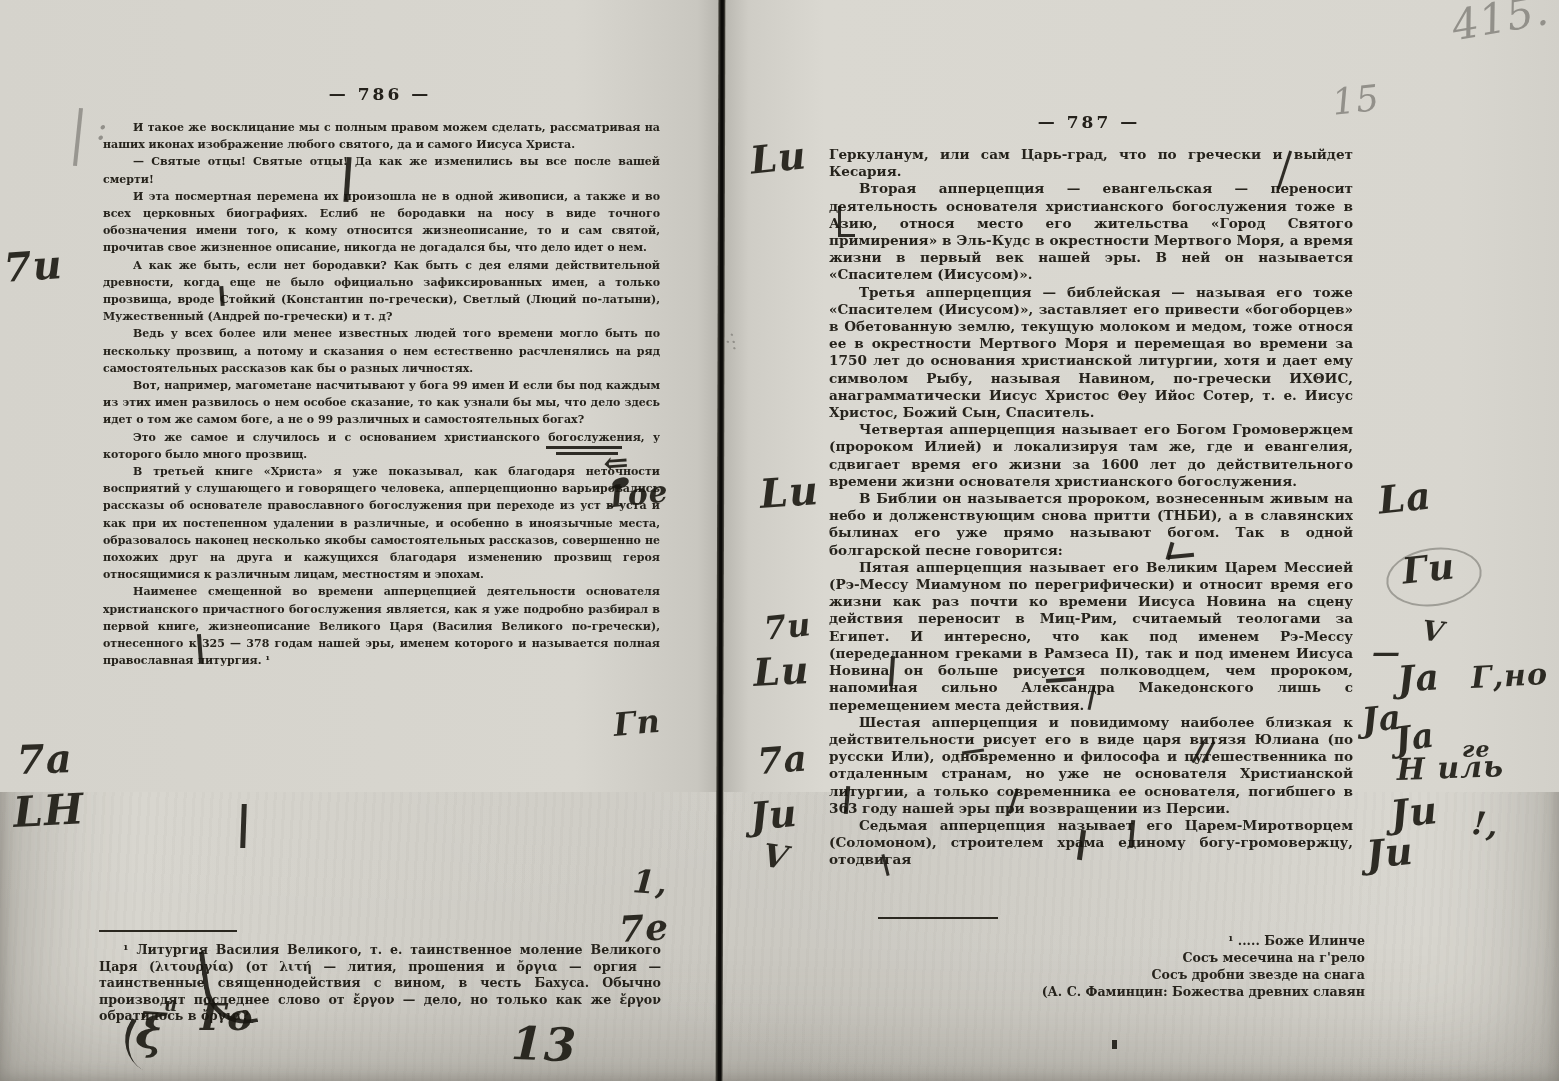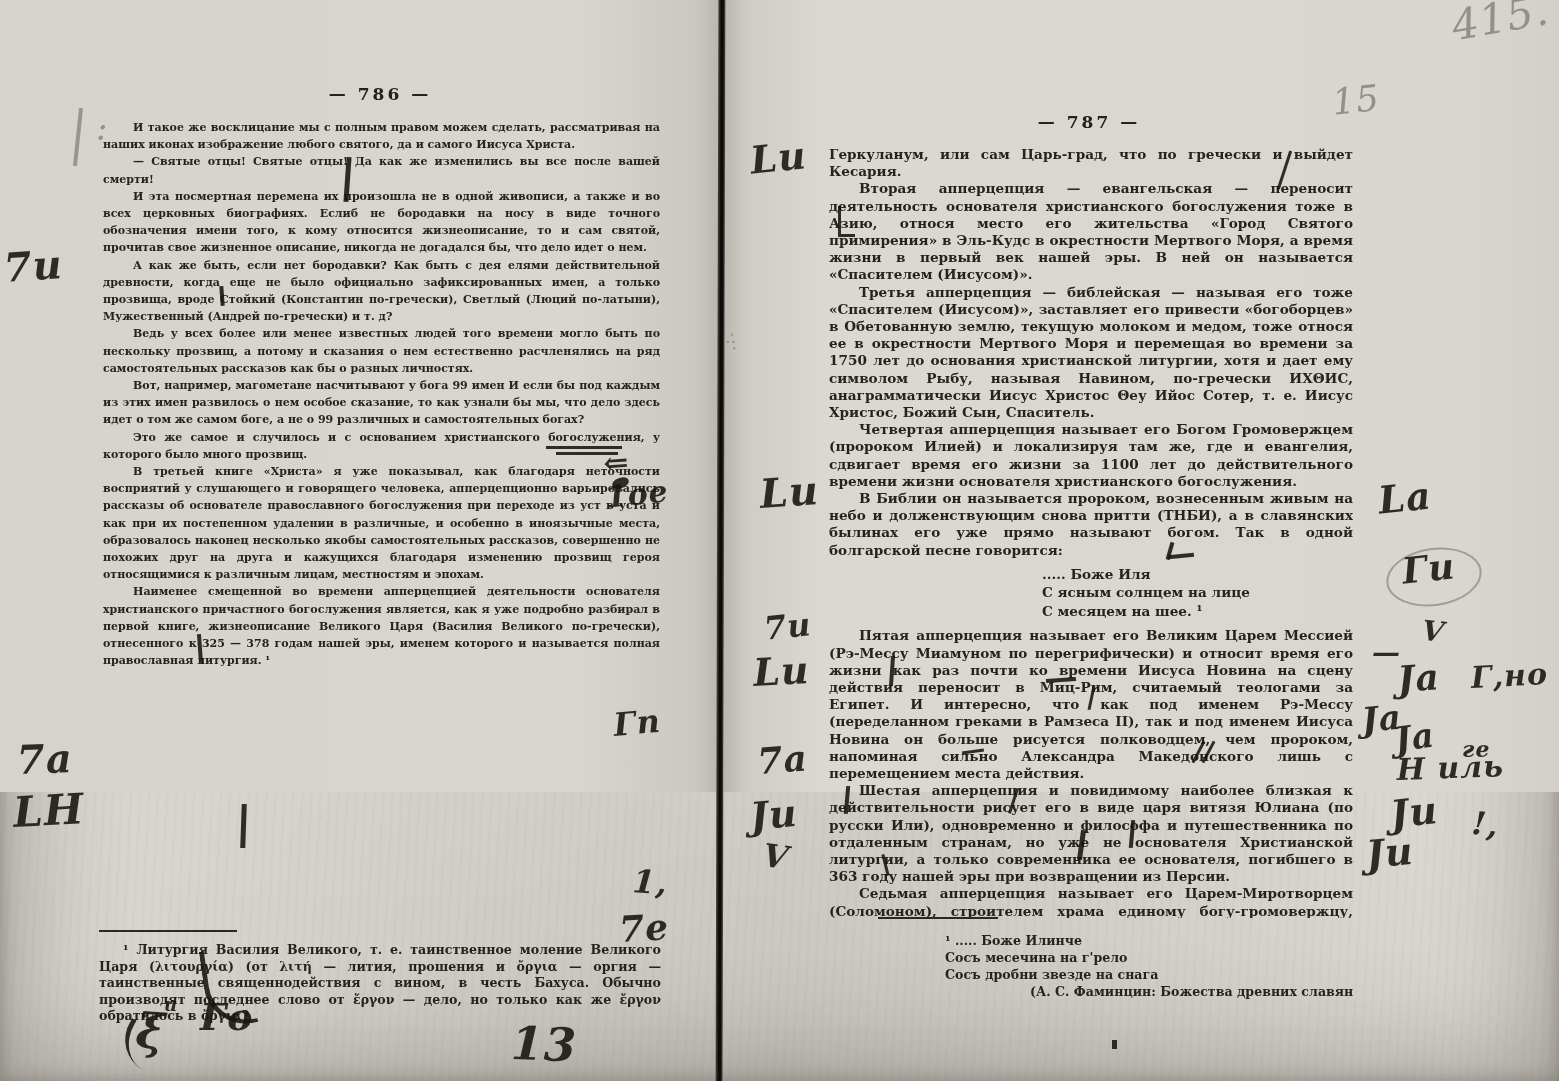--- a/index.html
+++ b/index.html
@@ -29,21 +29,21 @@
   #body-left{left:103px;top:119px;width:557px;height:800px;font-size:11px;line-height:17.2px;}
   #body-right{left:829px;top:146px;width:524px;height:772px;font-size:13.6px;line-height:17.2px;}
   .body-text p{margin:0;text-indent:30px;}
   .body-text p.noindent{text-indent:0;}
   .verse{margin:6px 0 7px 0;padding-left:213px;font-weight:700;}
   .verse div{text-indent:0;line-height:18.5px;}
   .fn{position:absolute;color:#26231c;font-weight:700;font-size:12.6px;line-height:16.6px;text-align:justify;}
   .fnrule{position:absolute;background:#2a271f;height:2px;}
   #fn-left{left:99px;top:942px;width:562px;}
   #fn-left p{margin:0;text-indent:24px;}
-  #fn-right{left:945px;top:932px;width:420px;text-align:left;}
+  #fn-right{left:945px;top:932px;width:420px;text-align:right;}
   #fn-right .fline{line-height:17px;}
   #fn-right .fattr{padding-left:85px;line-height:17px;}
   
   .hw{position:absolute;font-family:"DejaVu Serif",serif;font-style:italic;font-weight:700;color:#1b1912;opacity:.9;letter-spacing:1px;transform-origin:left top;white-space:nowrap;}
   .pencil{color:#8f8d87;font-weight:400;opacity:.95;}
   .stk{position:absolute;background:#17150f;opacity:.88;transform-origin:center;}
   .circle-mark{position:absolute;border:2px solid rgba(139,137,131,.75);border-radius:50%;}
   .curve{position:absolute;border-left:5px solid #17150f;border-bottom:4px solid #17150f;border-radius:0 0 0 42px;opacity:.88;}
 </style>
 </head>
@@ -75,27 +75,22 @@
 
   <div class="fnrule" style="left:99px;top:930px;width:138px;"></div>
   <div class="fn" id="fn-left">
     <p>¹ Литургия Василия Великого, т. е. таинственное моление Великого Царя (λιτουργία) (от λιτή — лития, прошения и ὄργια — оргия — таинственные священнодействия с вином, в честь Бахуса. Обычно производят последнее слово от ἔργον — дело, но только как же ἔργον обратилось в ὄργια?</p>
   </div>
 
   <div class="body-text" id="body-right">
     <p class="noindent">Геркуланум, или сам Царь-град, что по гречески и выйдет Кесария.</p>
     <p>Вторая апперцепция — евангельская — переносит деятельность основателя христианского богослужения тоже в Азию, относя место его жительства «Город Святого примирения» в Эль-Кудс в окрестности Мертвого Моря, а время жизни в первый век нашей эры. В ней он называется «Спасителем (Иисусом)».</p>
     <p>Третья апперцепция — библейская — называя его тоже «Спасителем (Иисусом)», заставляет его привести «богоборцев» в Обетованную землю, текущую молоком и медом, тоже относя ее в окрестности Мертвого Моря и перемещая во времени за 1750 лет до основания христианской литургии, хотя и дает ему символом Рыбу, называя Навином, по-гречески ИХΘИС, анаграмматически Иисус Христос Θеу Ийос Сотер, т. е. Иисус Христос, Божий Сын, Спаситель.</p>
-    <p>Четвертая апперцепция называет его Богом Громовержцем (пророком Илией) и локализируя там же, где и евангелия, сдвигает время его жизни за 1100 лет до действительного времени жизни основателя христианского богослужения.</p>
+    <p>Четвертая апперцепция называет его Богом Громовержцем (пророком Илией) и локализируя там же, где и евангелия, сдвигает время его жизни за 1600 лет до действительного времени жизни основателя христианского богослужения.</p>
     <p>В Библии он называется пророком, вознесенным живым на небо и долженствующим снова притти (ТНБИ), а в славянских былинах его уже прямо называют богом. Так в одной болгарской песне говорится:</p>
-    <div class="verse">
-      <div>..... Боже Иля</div>
-      <div>С ясным солнцем на лице</div>
-      <div>С месяцем на шее. ¹</div>
-    </div>
     <p>Пятая апперцепция называет его Великим Царем Мессией (Рэ-Мессу Миамуном по перегрифически) и относит время его жизни как раз почти ко времени Иисуса Новина на сцену действия переносит в Миц-Рим, считаемый теологами за Египет. И интересно, что как под именем Рэ-Мессу (переделанном греками в Рамзеса II), так и под именем Иисуса Новина он больше рисуется полководцем, чем пророком, напоминая сильно Александра Македонского лишь с перемещением места действия.</p>
     <p>Шестая апперцепция и повидимому наиболее близкая к действительности рисует его в виде царя витязя Юлиана (по русски Или), одновременно и философа и путешественника по отдаленным странам, но уже не основателя Христианской литургии, а только современника ее основателя, погибшего в 363 году нашей эры при возвращении из Персии.</p>
     <p>Седьмая апперцепция называет его Царем-Миротворцем (Соломоном), строителем храма единому богу-громовержцу, отодвигая</p>
   </div>
 
   <div class="fnrule" style="left:878px;top:917px;width:120px;"></div>
   <div class="fn" id="fn-right">
     <div class="fline">¹ ..... Боже Илинче</div>
     <div class="fline">Сосъ месечина на г'рело</div>
     <div class="fline">Сосъ дробни звезде на снага</div>

